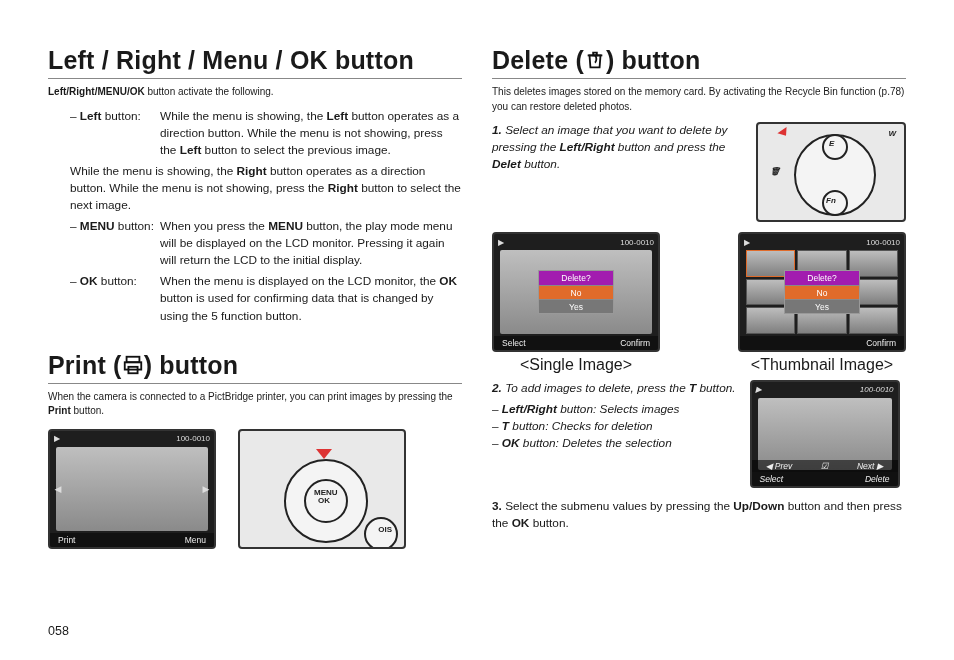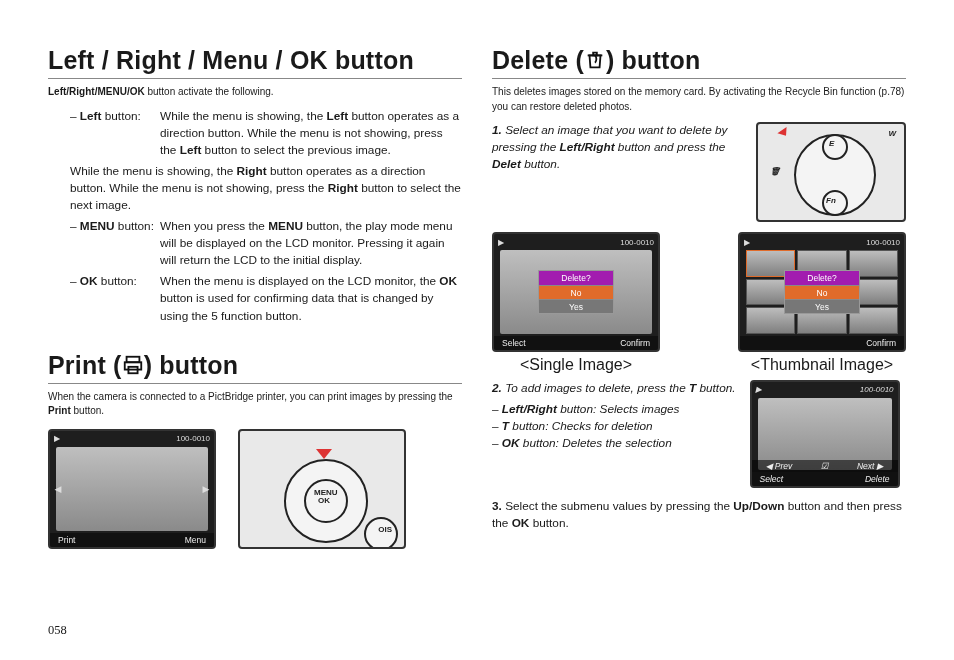--- a/index.html
+++ b/index.html
@@ -236,21 +236,20 @@
     font-style: italic;
   }
   .step-side .text { flex: 1 1 auto; }
   .step-side .fig { flex: 0 0 auto; }
 
   .page-number {
     position: absolute;
     left: 48px;
     bottom: 22px;
     font-size: 12.5px;
-    font-family: Liberation Serif, serif;
   }
 
   .svg-icon { width: 22px; height: 22px; }
 
   .seg-title-space { height: 22px; }
 </style>
 </head>
 <body>
 
 <div class="page">

